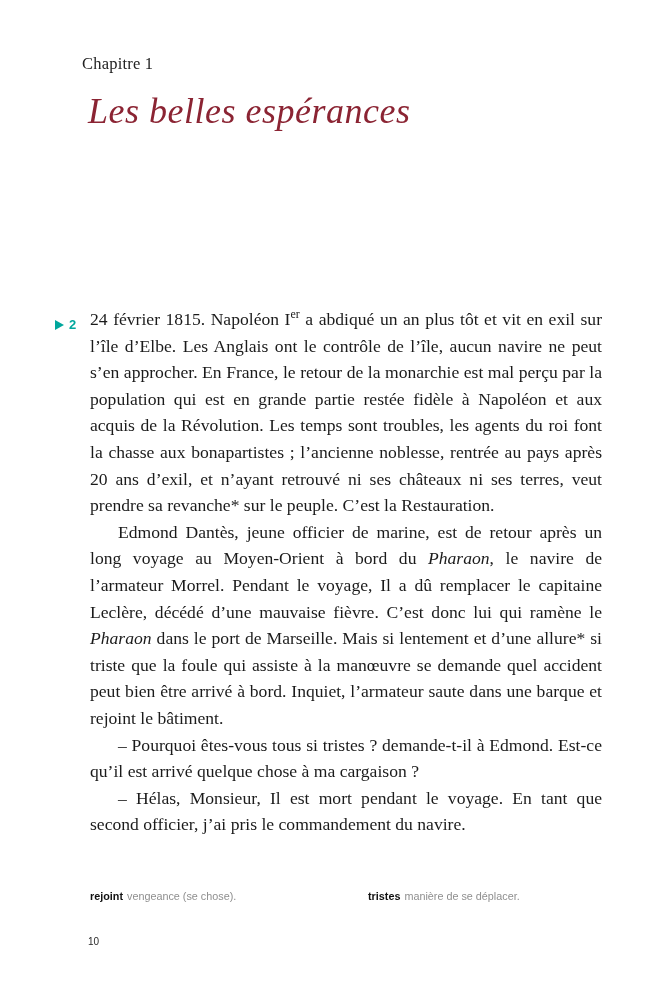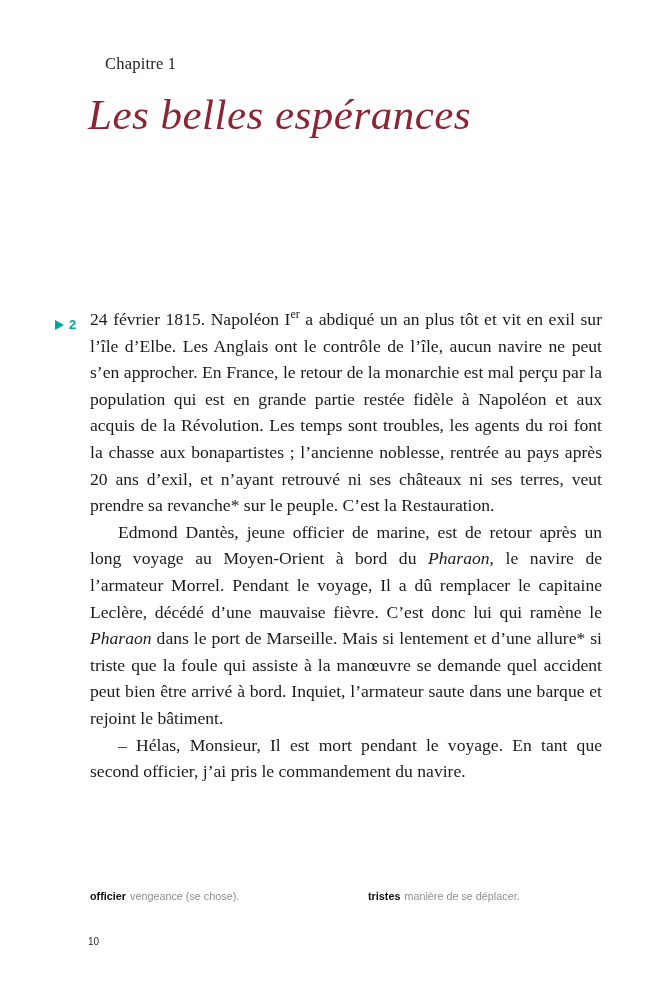--- a/index.html
+++ b/index.html
@@ -6,26 +6,26 @@
   .page{
     position:relative;
     width:671px;height:1000px;
     margin:0 auto;
     background:#ffffff;
     font-family:"Liberation Serif", serif;
     color:#1b1b1b;
     overflow:hidden;
   }
   .chapter-label{
-    position:absolute;left:105px;top:54px;
+    position:absolute;left:82px;top:54px;
     font-size:16.5px;letter-spacing:.2px;color:#222;
   }
   .chapter-title{
     position:absolute;left:88px;top:90px;margin:0;
-    font-size:43px;font-style:italic;font-weight:normal;
+    font-size:36px;font-style:italic;font-weight:normal;
     color:#8b2433;letter-spacing:.5px;
   }
   .body-text{
     position:absolute;left:90px;top:306px;width:512px;
     font-size:17.6px;line-height:26.6px;text-align:justify;
   }
   .body-text p{margin:0;text-indent:28px;}
   .body-text p.first{text-indent:0;position:relative;}
   .pharaon{font-style:italic;}
   sup{font-size:12px;line-height:0;}
@@ -71,30 +71,31 @@
 
     <p class="first">
       <span class="audio-marker">
         <span class="play-icon"></span>
         <span class="track-number">2</span>
       </span><span>24 février 1815. Napoléon I</span><sup>er</sup><span> a abdiqué un an plus tôt et vit en exil sur l’île d’Elbe. Les Anglais ont le contrôle de l’île, aucun navire ne peut s’en approcher. En France, le retour de la monarchie est mal perçu par la population qui est en grande partie restée fidèle à Napoléon et aux acquis de la Révolution. Les temps sont troubles, les agents du roi font la chasse aux bonapartistes ; l’ancienne noblesse, rentrée au pays après 20 ans d’exil, et n’ayant retrouvé ni ses châteaux ni ses terres, veut prendre sa revanche* sur le peuple. C’est la Restauration.</span>
     </p>
 
     <p><span>Edmond Dantès, jeune officier de marine, est de retour après un long voyage au Moyen-Orient à bord du </span><span class="pharaon">Pharaon</span><span>, le navire de l’armateur Morrel. Pendant le voyage, Il a dû remplacer le capitaine Leclère, décédé d’une mauvaise fièvre. C’est donc lui qui ramène le </span><span class="pharaon">Pharaon</span><span> dans le port de Marseille. Mais si lentement et d’une allure* si triste que la foule qui assiste à la manœuvre se demande quel accident peut bien être arrivé à bord. Inquiet, l’armateur saute dans une barque et rejoint le bâtiment.</span></p>
 
+    <p>– Pourquoi êtes-vous tous si tristes ? demande-t-il à Edmond. Est-ce qu’il est arrivé quelque chose à ma cargaison ?</p>
 
 
 
     <p>– Hélas, Monsieur, Il est mort pendant le voyage. En tant que second officier, j’ai pris le commandement du navire.</p>
 
   </div>
 
   <div class="footnotes">
     <div class="footnote">
-      <span class="term">officier</span><span class="definition">vengeance (se chose).</span>
+      <span class="term">rejoint</span><span class="definition">vengeance (se chose).</span>
     </div>
     <div class="footnote">
       <span class="term">tristes</span><span class="definition">manière de se déplacer.</span>
     </div>
   </div>
 
   <div class="page-number">10</div>
 
 </div>
 

